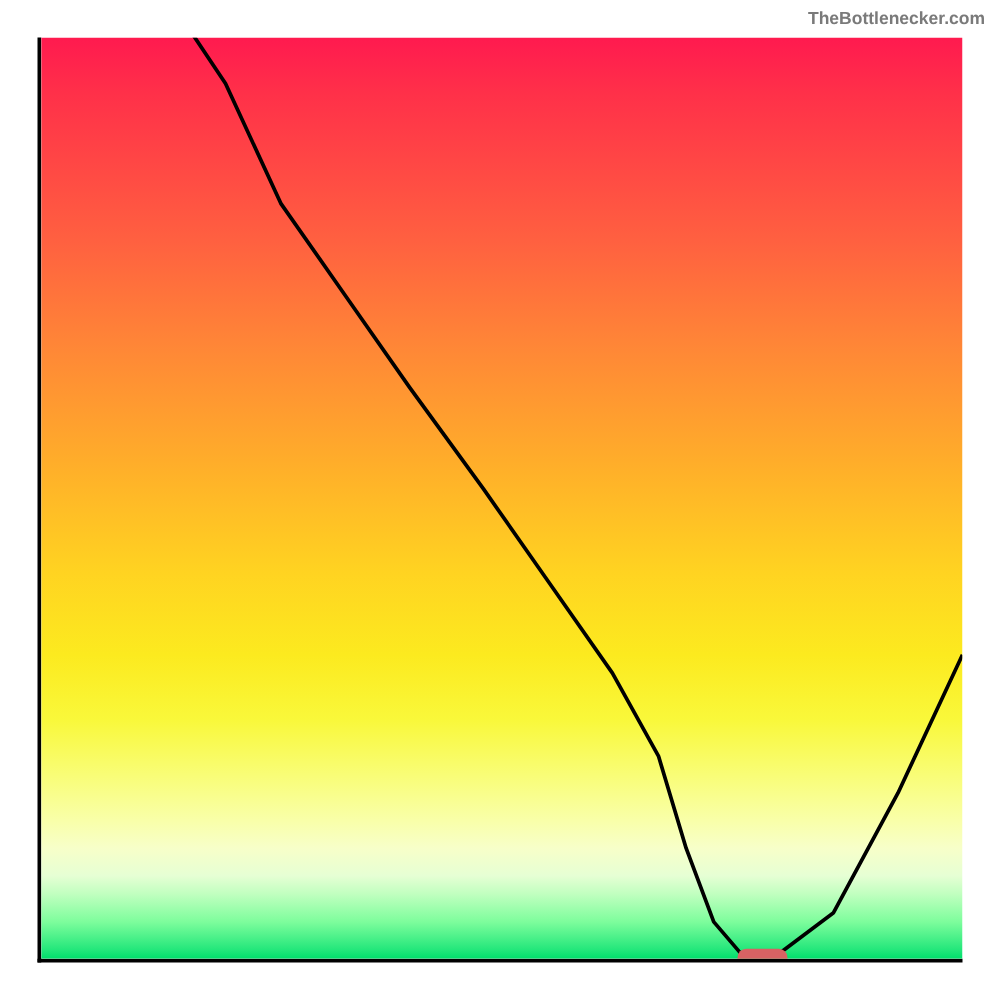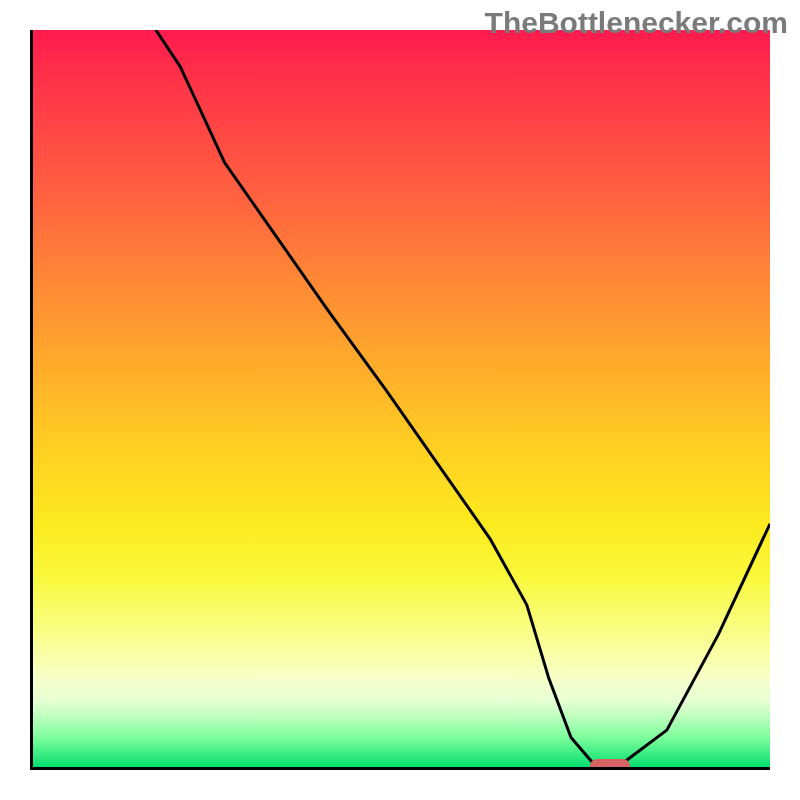--- a/index.html
+++ b/index.html
@@ -12,21 +12,21 @@
   }
   .chart-container {
     position: relative;
     width: 800px;
     height: 800px;
   }
   .attribution {
     position: absolute;
     top: 6px;
     right: 12px;
-    font-size: 30px;
+    font-size: 14px;
     font-weight: bold;
     color: #7a7a7a;
     z-index: 10;
   }
   .plot-area {
     position: absolute;
     left: 30px;
     top: 30px;
     width: 740px;
     height: 740px;

